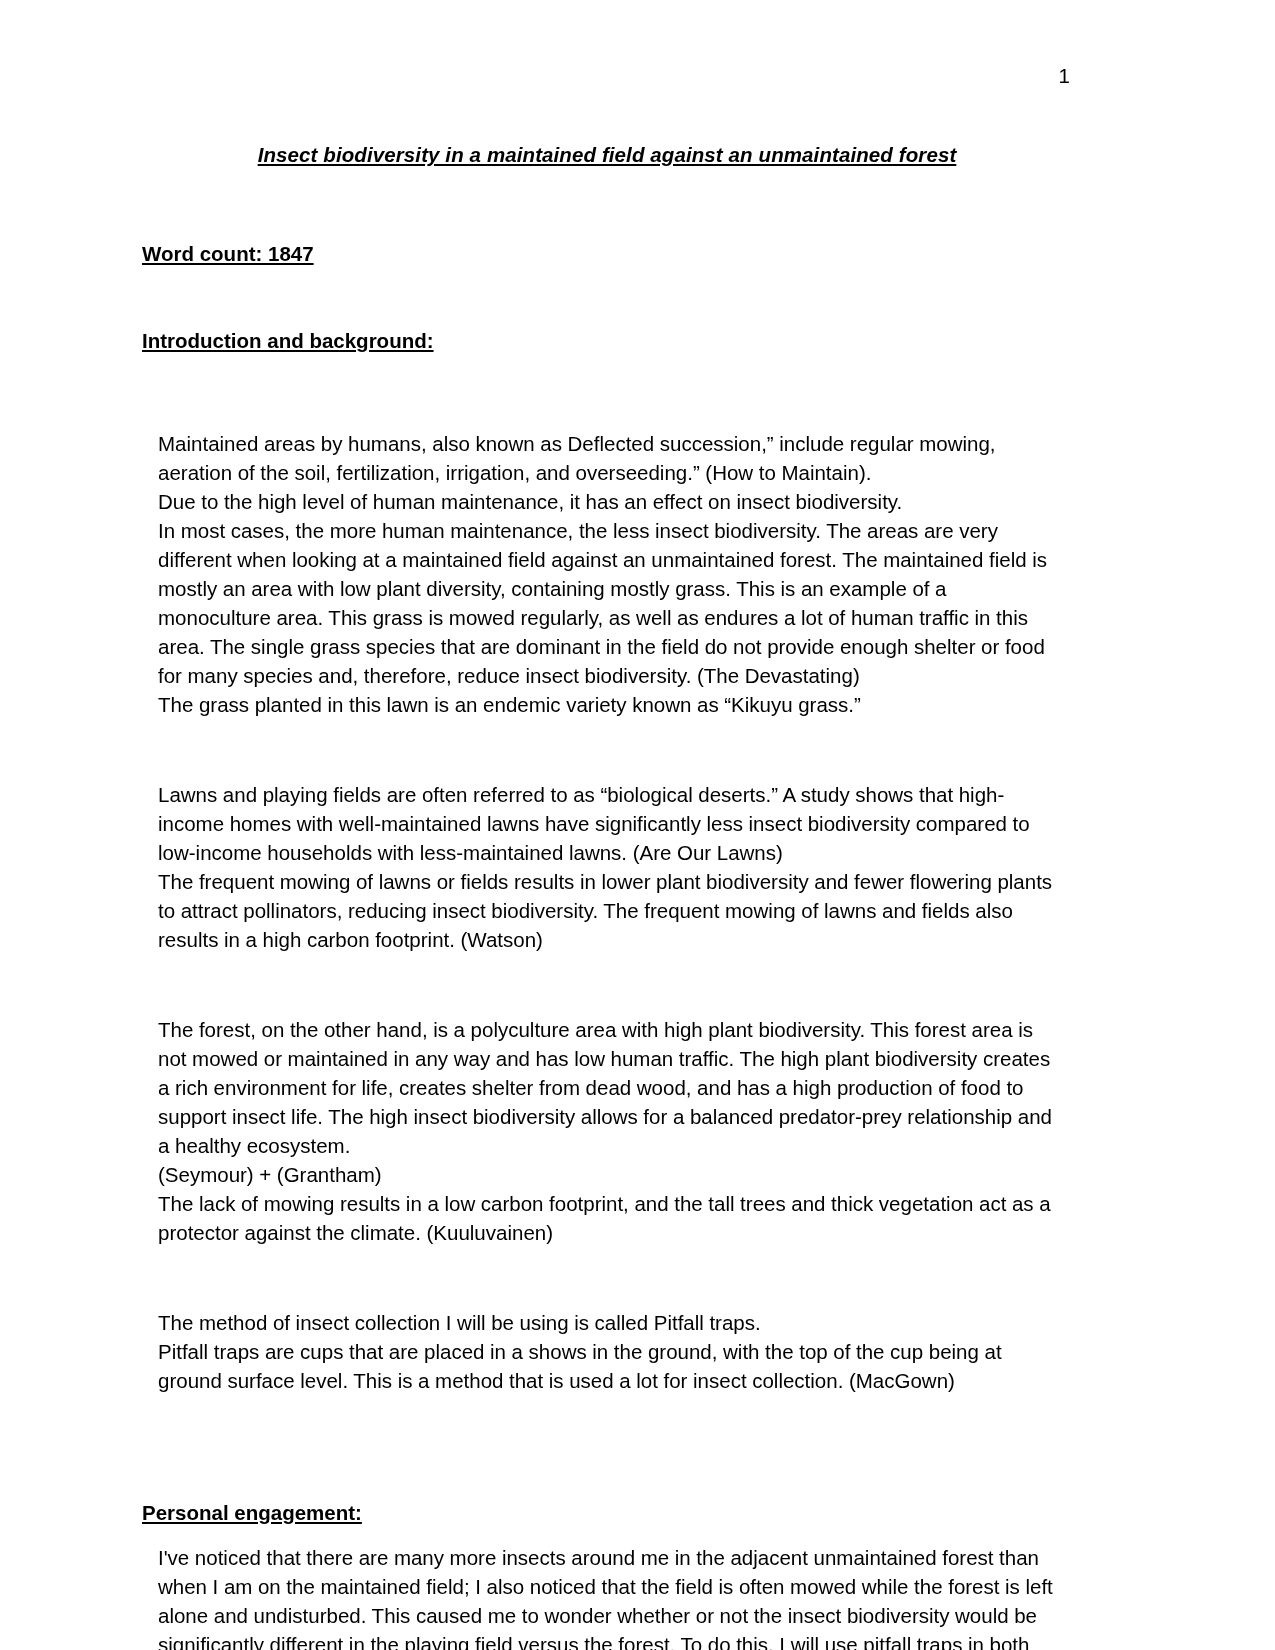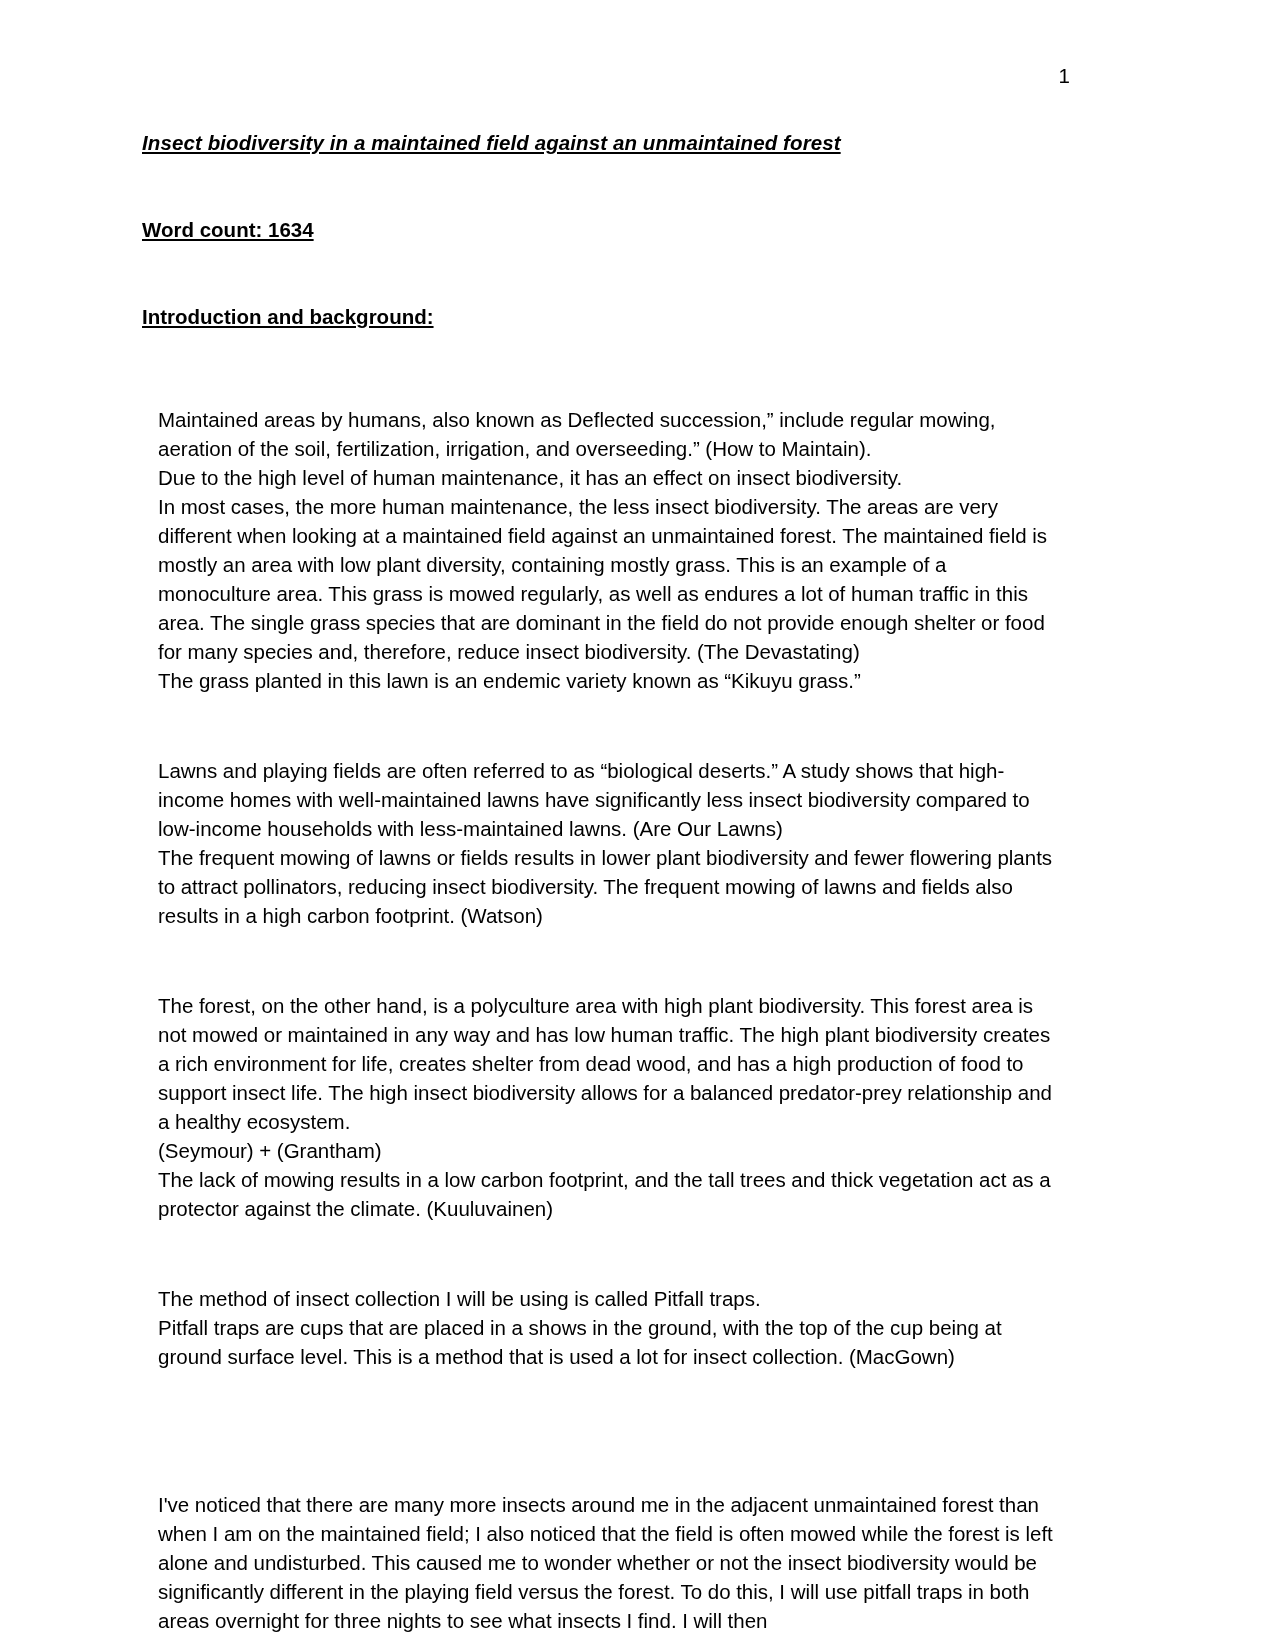--- a/index.html
+++ b/index.html
@@ -31,23 +31,23 @@
     position: absolute;
     left: 142px;
     top: 128px;
     width: 930px;
   }
   .doc-title {
     font-size: 20.5px;
     font-weight: bold;
     font-style: italic;
     text-decoration: underline;
-    text-align: left;
+    text-align: center;
     line-height: 29px;
-    margin: 0;
+    margin: 12px;
     letter-spacing: 0.1px;
   }
   .heading {
     font-size: 20.5px;
     font-weight: bold;
     text-decoration: underline;
     line-height: 29px;
     margin: 0;
     text-align: left;
   }
@@ -69,21 +69,21 @@
 <div class="page">
 
   <div class="page-number">1</div>
 
   <div class="content">
 
     <div class="doc-title">Insect biodiversity in a maintained field against an unmaintained forest</div>
 
     <div class="spacer-2"></div>
 
-    <div class="heading">Word count: 1634</div>
+    <div class="heading">Word count: 1847</div>
 
     <div class="spacer-2"></div>
 
     <div class="heading">Introduction and background:</div>
 
     <div class="spacer-2"></div>
 
     <p class="body-para">Maintained areas by humans, also known as Deflected succession,” include regular mowing, aeration of the soil, fertilization, irrigation, and overseeding.” (How to Maintain).
 Due to the high level of human maintenance, it has an effect on insect biodiversity.
 In most cases, the more human maintenance, the less insect biodiversity. The areas are very different when looking at a maintained field against an unmaintained forest. The maintained field is mostly an area with low plant diversity, containing mostly grass. This is an example of a monoculture area. This grass is mowed regularly, as well as endures a lot of human traffic in this area. The single grass species that are dominant in the field do not provide enough shelter or food for many species and, therefore, reduce insect biodiversity. (The Devastating)
@@ -100,17 +100,18 @@
 (Seymour) + (Grantham)
 The lack of mowing results in a low carbon footprint, and the tall trees and thick vegetation act as a protector against the climate. (Kuuluvainen)</p>
 
     <div class="spacer-1"></div>
 
     <p class="body-para">The method of insect collection I will be using is called Pitfall traps.
 Pitfall traps are cups that are placed in a shows in the ground, with the top of the cup being at ground surface level. This is a method that is used a lot for insect collection. (MacGown)</p>
 
     <div class="spacer-3"></div>
 
+    <div class="heading">Personal engagement:</div>
 
     <p class="body-para">I've noticed that there are many more insects around me in the adjacent unmaintained forest than when I am on the maintained field; I also noticed that the field is often mowed while the forest is left alone and undisturbed. This caused me to wonder whether or not the insect biodiversity would be significantly different in the playing field versus the forest. To do this, I will use pitfall traps in both areas overnight for three nights to see what insects I find. I will then</p>
 
   </div>
 </div>
 
 </body></html>

